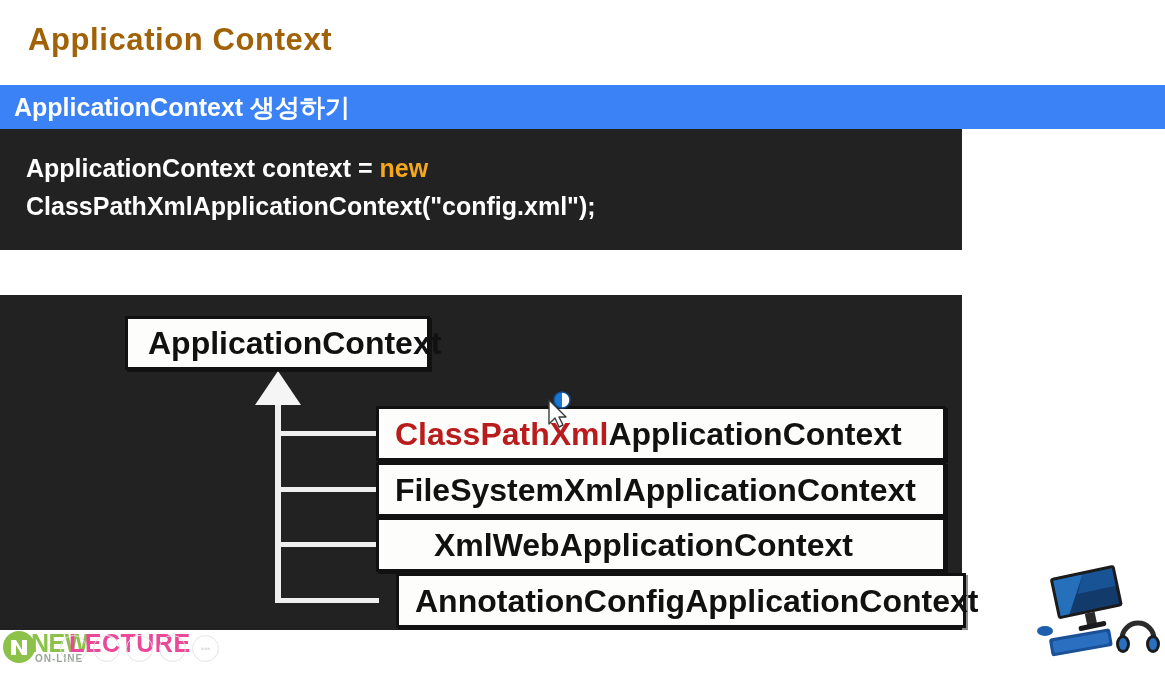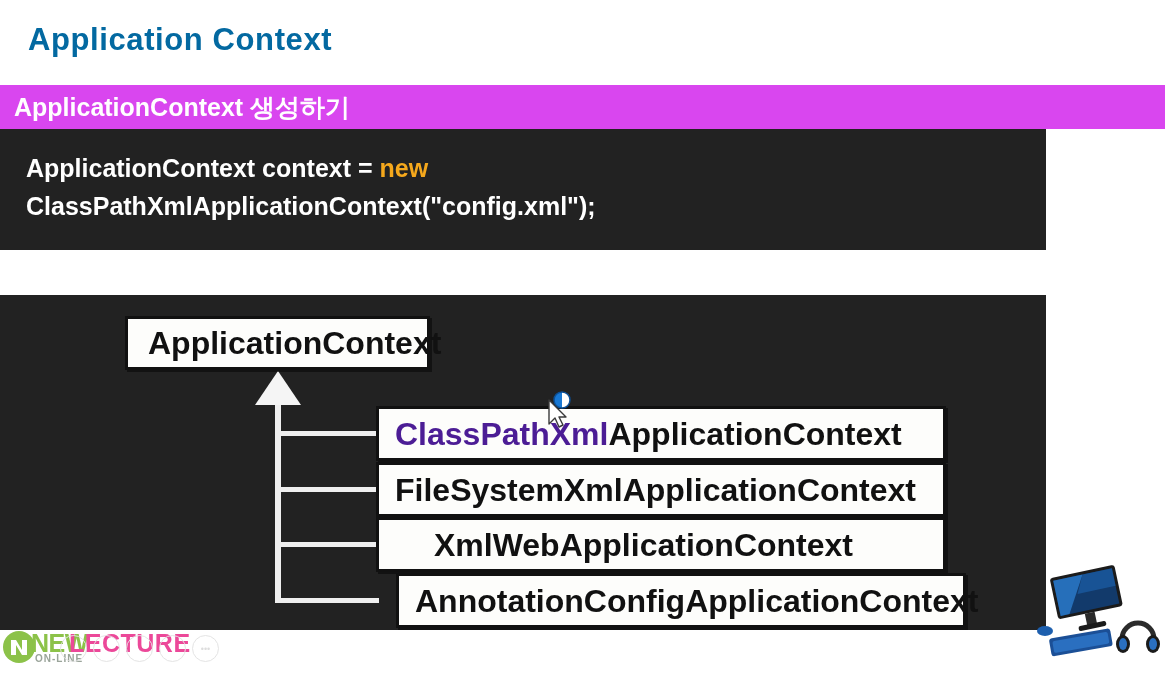--- a/index.html
+++ b/index.html
@@ -18,50 +18,50 @@
     overflow: hidden;
   }
 
   
   .slide-title {
     position: absolute;
     left: 28px;
     top: 22px;
     font-size: 31px;
     font-weight: bold;
-    color: #0369a1;
+    color: #a16207;
     letter-spacing: 0.6px;
     white-space: nowrap;
   }
 
   
   .green-bar {
     position: absolute;
     left: 0;
     width: 1165px;
-    background: #d946ef;
+    background: #3b82f6;
     display: flex;
     align-items: center;
   }
   .green-bar .bar-label {
     margin-left: 14px;
     font-size: 25px;
     font-weight: bold;
     color: #ffffff;
     white-space: nowrap;
     line-height: 1;
   }
   #green-bar-1 { top: 85px;  height: 44px; }
   #green-bar-2 { top: 250px; height: 45px; }
 
   
   .dark-panel {
     position: absolute;
     left: 0;
-    width: 1046px;
+    width: 962px;
     background: #222222;
   }
   #code-panel    { top: 129px; height: 121px; }
   #diagram-panel { top: 295px; height: 335px; }
 
   .code-line {
     position: absolute;
     left: 26px;
     font-size: 25px;
     font-weight: bold;
@@ -102,21 +102,21 @@
   .sub-box {
     left: 376px;
     width: 570px;
     height: 55px;
   }
   #box-sub-0 { top: 406px; }
   #box-sub-1 { top: 462px; }
   #box-sub-2 { top: 517px; padding-left: 39px; }
   #box-sub-3 { top: 573px; margin-left: 20px; }
 
-  .hl-green { color: #4c1d95; }
+  .hl-green { color: #b91c1c; }
 
   
   .conn-trunk {
     position: absolute;
     left: 275px;
     top: 398px;
     width: 6px;
     height: 205px;
     background: #efefef;
   }

